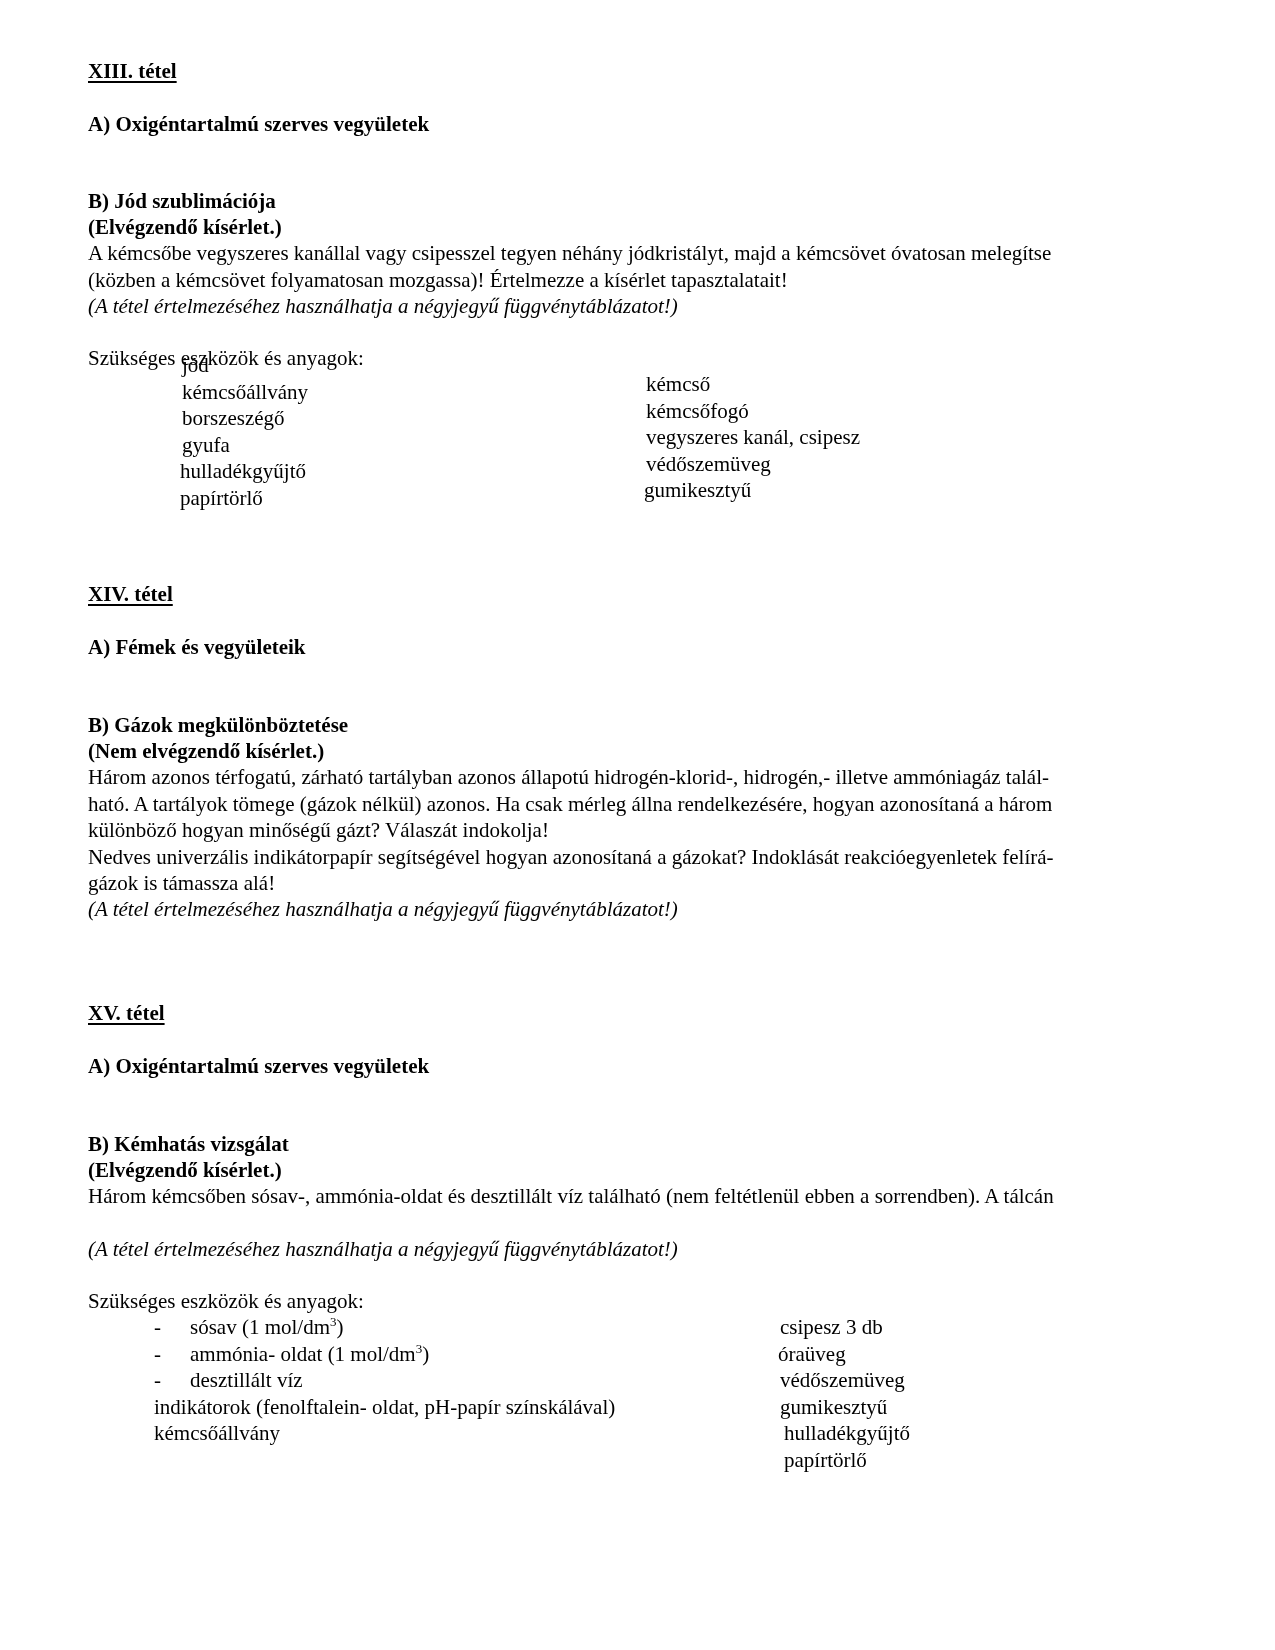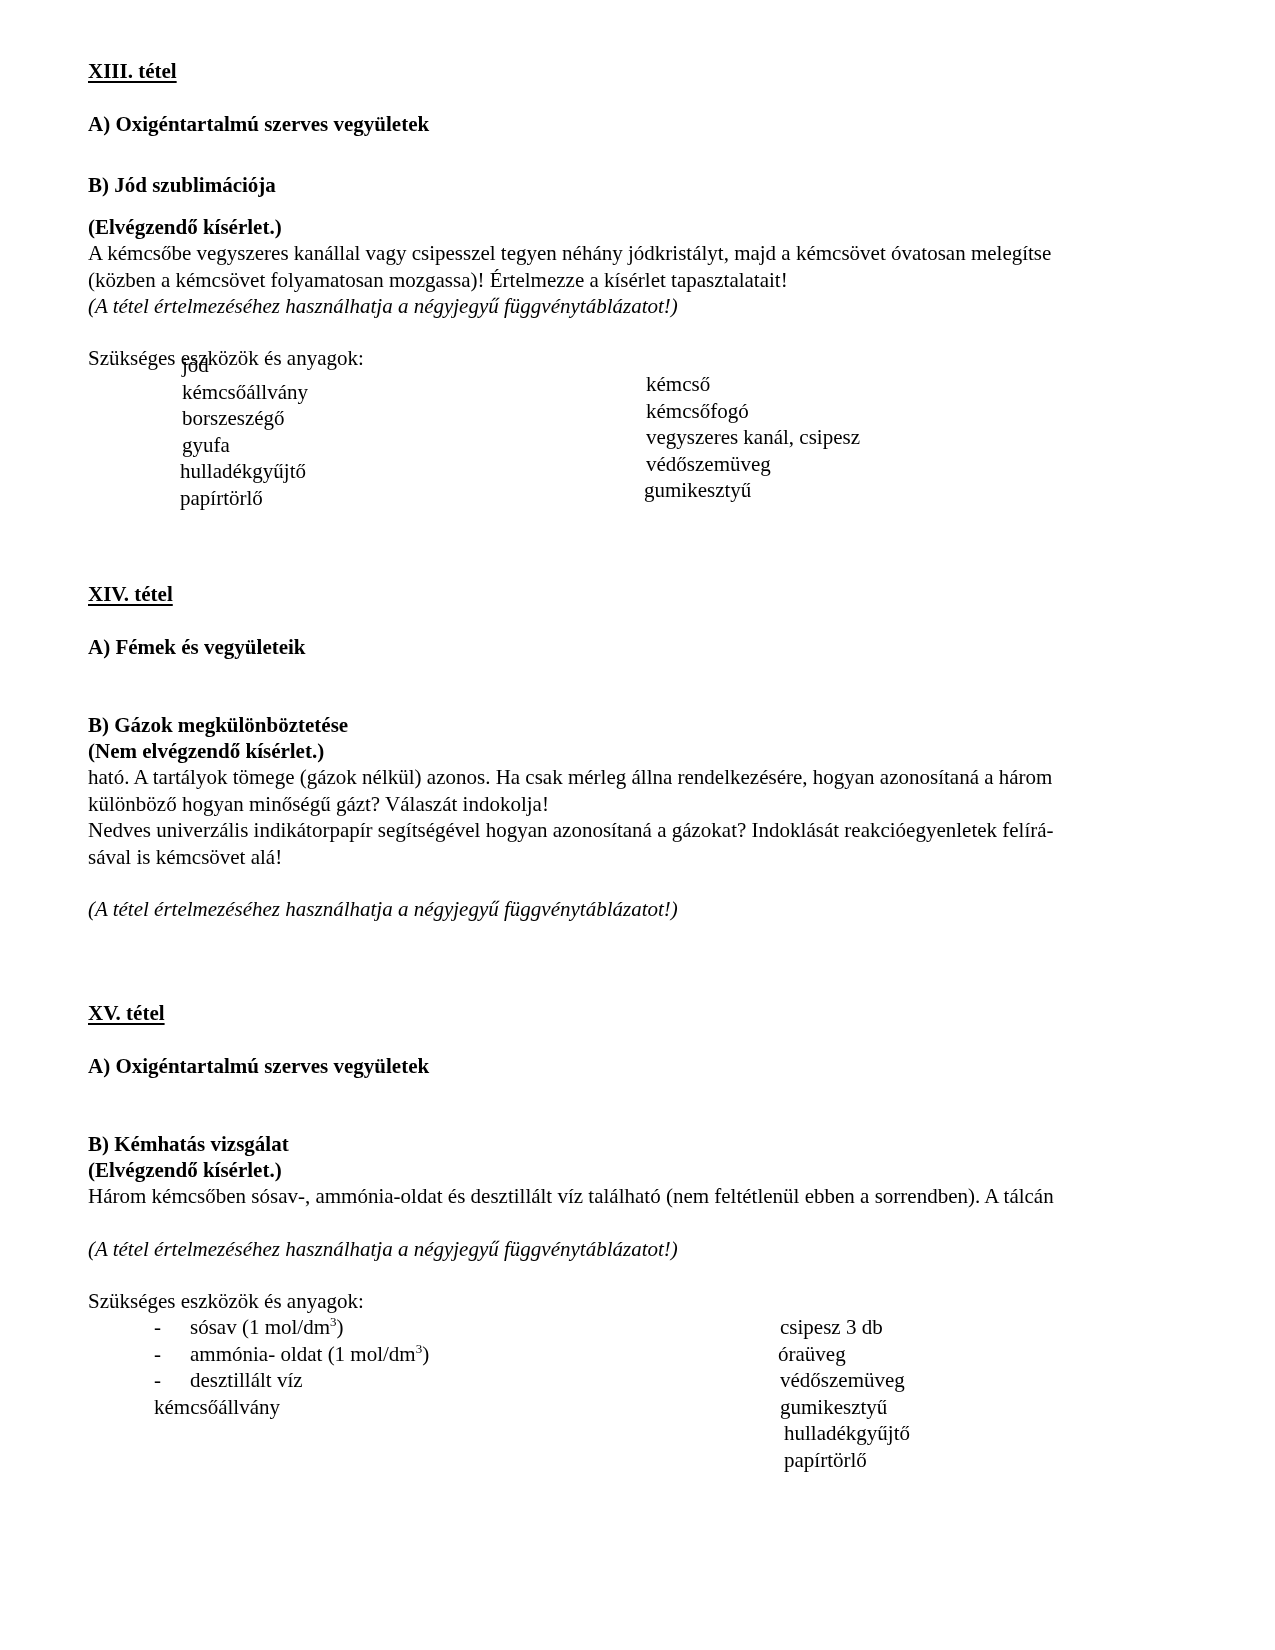--- a/index.html
+++ b/index.html
@@ -19,21 +19,21 @@
   .dash { display: inline-block; width: 36px; }
   sup { font-size: 13px; line-height: 0; vertical-align: super; }
 </style>
 </head>
 <body>
 
 <div class="page">
 
   <div class="abs title" style="top:58px;">XIII. tétel</div>
   <div class="abs bold" style="top:111px;">A) Oxigéntartalmú szerves vegyületek</div>
-  <div class="abs bold" style="top:172px;">B) Jód szublimációja</div>
+  <div class="abs bold" style="top:188px;">B) Jód szublimációja</div>
   <div class="abs bold" style="top:214px;">(Elvégzendő kísérlet.)</div>
   <div class="para" style="top:240px;">
     <span class="ln">A kémcsőbe vegyszeres kanállal vagy csipesszel tegyen néhány jódkristályt, majd a kémcsövet óvatosan melegítse</span>
     <span class="ln">(közben a kémcsövet folyamatosan mozgassa)! Értelmezze a kísérlet tapasztalatait!</span>
   </div>
   <div class="abs italic" style="top:293px;">(A tétel értelmezéséhez használhatja a négyjegyű függvénytáblázatot!)</div>
   <div class="abs ul" style="top:345px;">Szükséges eszközök és anyagok:</div>
 
   <div class="abs" style="top:352px; left:68px;margin-left:26px;">
     <div>jód</div>
@@ -49,41 +49,43 @@
     <div>vegyszeres kanál, csipesz</div>
     <div>védőszemüveg</div>
     <div style="margin-left:-2px;">gumikesztyű</div>
   </div>
 
   <div class="abs title" style="top:581px;">XIV. tétel</div>
   <div class="abs bold" style="top:634px;">A) Fémek és vegyületeik</div>
   <div class="abs bold" style="top:712px;">B) Gázok megkülönböztetése</div>
   <div class="abs bold" style="top:738px;">(Nem elvégzendő kísérlet.)</div>
   <div class="para" style="top:764px;">
+    <span class="ln">Három azonos térfogatú, zárható tartályban azonos állapotú hidrogén-klorid-, hidrogén,- illetve ammóniagáz talál-</span>
     <span class="ln">ható. A tartályok tömege (gázok nélkül) azonos. Ha csak mérleg állna rendelkezésére, hogyan azonosítaná a három</span>
     <span class="ln">különböző hogyan minőségű gázt? Válaszát indokolja!</span>
     <span class="ln">Nedves univerzális indikátorpapír segítségével hogyan azonosítaná a gázokat? Indoklását reakcióegyenletek felírá-</span>
-    <span class="ln">sával is kémcsövet alá!</span>
+    <span class="ln">gázok is támassza alá!</span>
   </div>
   <div class="abs italic" style="top:896px;">(A tétel értelmezéséhez használhatja a négyjegyű függvénytáblázatot!)</div>
 
   <div class="abs title" style="top:1000px;">XV. tétel</div>
   <div class="abs bold" style="top:1053px;">A) Oxigéntartalmú szerves vegyületek</div>
   <div class="abs bold" style="top:1131px;">B) Kémhatás vizsgálat</div>
   <div class="abs bold" style="top:1157px;">(Elvégzendő kísérlet.)</div>
   <div class="para" style="top:1183px;">
     <span class="ln">Három kémcsőben sósav-, ammónia-oldat és desztillált víz található (nem feltétlenül ebben a sorrendben). A tálcán</span>
   </div>
   <div class="abs italic" style="top:1236px;">(A tétel értelmezéséhez használhatja a négyjegyű függvénytáblázatot!)</div>
   <div class="abs ul" style="top:1288px;">Szükséges eszközök és anyagok:</div>
 
   <div class="abs" style="top:1314px; left:66px;">
     <div><span class="dash">-</span><span>sósav (1 mol/dm</span><sup>3</sup><span>)</span></div>
     <div><span class="dash">-</span><span>ammónia- oldat (1 mol/dm</span><sup>3</sup><span>)</span></div>
     <div><span class="dash">-</span><span>desztillált víz</span></div>
+    <div>indikátorok (fenolftalein- oldat, pH-papír színskálával)</div>
     <div>kémcsőállvány</div>
   </div>
   <div class="abs" style="top:1314px; left:692px;">
     <div>csipesz 3 db</div>
     <div style="margin-left:-2px;">óraüveg</div>
     <div>védőszemüveg</div>
     <div>gumikesztyű</div>
     <div style="margin-left:4px;">hulladékgyűjtő</div>
     <div style="margin-left:4px;">papírtörlő</div>
   </div>

